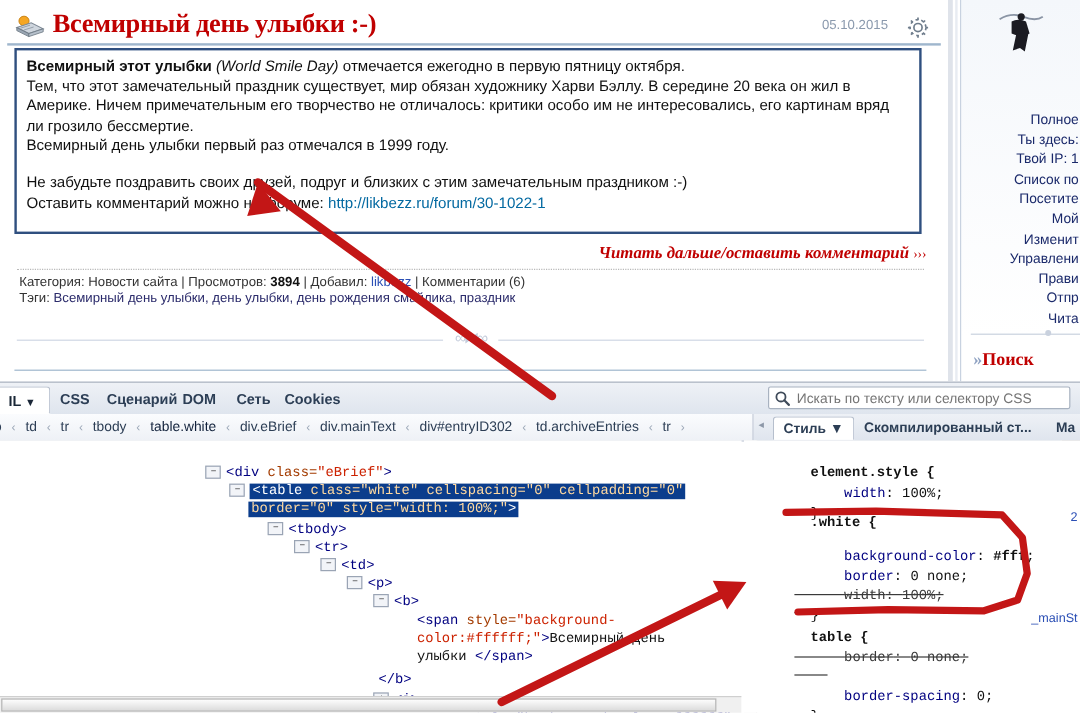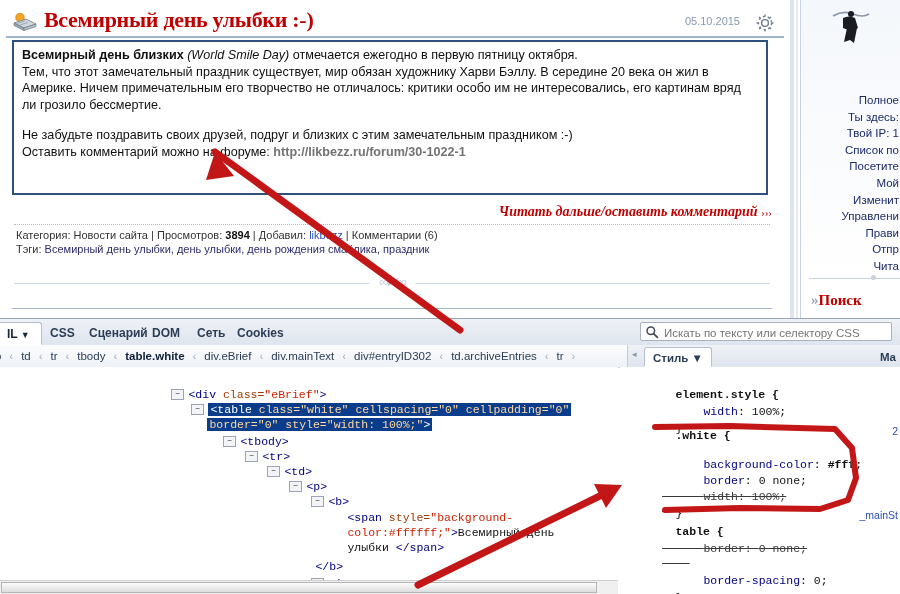--- a/index.html
+++ b/index.html
@@ -30,21 +30,21 @@
 
   .art-box{
     position:absolute;left:6px;top:32px;width:756px;height:155px;
     border:2px solid #2f4f7f;background:#ffffff;
     box-sizing:border-box;padding:5px 8px 0 8px;
   }
   .art-box p{margin:0;font-size:12.6px;line-height:16.6px;color:#101010;}
   .art-box .b{font-weight:bold;}
   .art-box .i{font-style:italic;}
   .art-box .gap{height:14px;}
-  .art-link{color:#737373;font-weight:bold;}
+  .art-link{color:#0369a1;}
 
   .readmore{
     position:absolute;right:12px;top:196px;
     font-family:"Liberation Serif",serif;font-style:italic;font-weight:bold;
     font-size:14px;color:#c00000;white-space:nowrap;
   }
   .readmore .chev{color:#c00000;font-style:normal;font-weight:normal;font-size:11px;}
   .metarule{position:absolute;left:8px;top:216px;width:756px;border-top:1px dotted #b9b9b9;}
   .meta{position:absolute;left:10px;top:221px;font-size:11px;line-height:13.5px;color:#333;white-space:nowrap;}
   .meta .num{font-weight:bold;color:#111;}
@@ -88,21 +88,21 @@
   .dt-search{position:absolute;right:8px;top:3px;width:252px;height:19px;
     background:#fff;border:1px solid #a8b2c0;border-radius:2px;box-sizing:border-box;}
   .dt-search .mag{position:absolute;left:4px;top:2px;width:14px;height:14px;}
   .dt-search input{position:absolute;left:21px;top:0;width:226px;height:17px;border:0;outline:0;
     font-family:"Liberation Sans",sans-serif;font-size:11.5px;color:#56616f;background:transparent;}
 
   .dt-crumbbar{position:absolute;left:0;top:26px;width:900px;height:22px;
     background:linear-gradient(#fbfcfe,#eef1f6);border-bottom:1px solid #c3cbd7;overflow:hidden;}
   .crumbs{position:absolute;left:-8px;top:0;height:22px;line-height:22px;white-space:nowrap;font-size:11.5px;color:#2c3e55;}
   .crumbs .c{padding:0 3px;}
-  .crumbs .c.sel{font-weight:bold;color:#10203a;margin-top:11px;}
+  .crumbs .c.sel{font-weight:normal;color:#10203a;margin-top:11px;}
   .crumbs .sep{color:#9aa6b6;font-size:10px;padding:0 2px;}
 
   
   .styletabs{position:absolute;right:0;top:26px;width:272px;height:22px;
     background:linear-gradient(#eef1f6,#dfe5ee);border-left:1px solid #c3cbd7;border-bottom:1px solid #c3cbd7;overflow:hidden;}
   .st-tab{position:absolute;top:2px;height:20px;line-height:20px;padding:0 8px;font-size:11.5px;
     font-weight:bold;color:#2c3e55;box-sizing:border-box;white-space:nowrap;}
   .st-tab.active{background:#ffffff;border:1px solid #b6bfcd;border-bottom:1px solid #ffffff;border-radius:3px 3px 0 0;}
   .st-arrow{position:absolute;left:4px;top:4px;font-size:9px;color:#8d98a8;}
 
@@ -174,22 +174,23 @@
             <g fill="none" stroke="#6f7d8c" stroke-width="1.4">
               <circle cx="11" cy="11" r="3.4"></circle>
               <path d="M11 2.6v2.2M11 17.2v2.2M2.6 11h2.2M17.2 11h2.2M5.1 5.1l1.6 1.6M15.3 15.3l1.6 1.6M16.9 5.1l-1.6 1.6M6.7 15.3l-1.6 1.6"></path>
               <circle cx="11" cy="11" r="6.6" stroke-dasharray="2.2 2.6"></circle>
             </g>
           </svg>
         </span>
       </div>
 
       <div class="art-box">
-        <p><span class="b">Всемирный день близких</span> <span class="i">(World Smile Day)</span><span> отмечается ежегодно в первую пятницу октября.</span></p>
+        <p><span class="b">Всемирный этот улыбки</span> <span class="i">(World Smile Day)</span><span> отмечается ежегодно в первую пятницу октября.</span></p>
         <p>Тем, что этот замечательный праздник существует, мир обязан художнику Харви Бэллу. В середине 20 века он жил в Америке. Ничем примечательным его творчество не отличалось: критики особо им не интересовались, его картинам вряд ли грозило бессмертие.</p>
+        <p>Всемирный день улыбки первый раз отмечался в 1999 году.</p>
         <div class="gap"></div>
         <p>Не забудьте поздравить своих друзей, подруг и близких с этим замечательным праздником :-)</p>
         <p><span>Оставить комментарий можно на форуме: </span><span class="art-link">http://likbezz.ru/forum/30-1022-1</span></p>
       </div>
 
       <div class="readmore">
         <span>Читать дальше/оставить комментарий</span>
         <span class="chev">›››</span>
       </div>
 
@@ -316,20 +317,23 @@
       <span class="sep">›</span>
     </div>
   </div>
 
   <div class="styletabs">
     <span class="st-arrow">◂</span>
     <div class="st-tab active" style="left:16px;">
       <span>Стиль</span>
       <span class="caret">▼</span>
     </div>
+    <div class="st-tab" style="left:84px;">
+      <span>Скомпилированный ст...</span>
+    </div>
     <div class="st-tab" style="left:244px;">
       <span>Ma</span>
     </div>
   </div>
 
   <div class="htmlpane">
     <div class="hline" style="left:130px;top:5px;">
       <span class="tw">−</span><span class="tag">&lt;div </span><span class="attr">class=</span><span class="val">"eBrief"</span><span class="tag">&gt;</span>
     </div>
 

